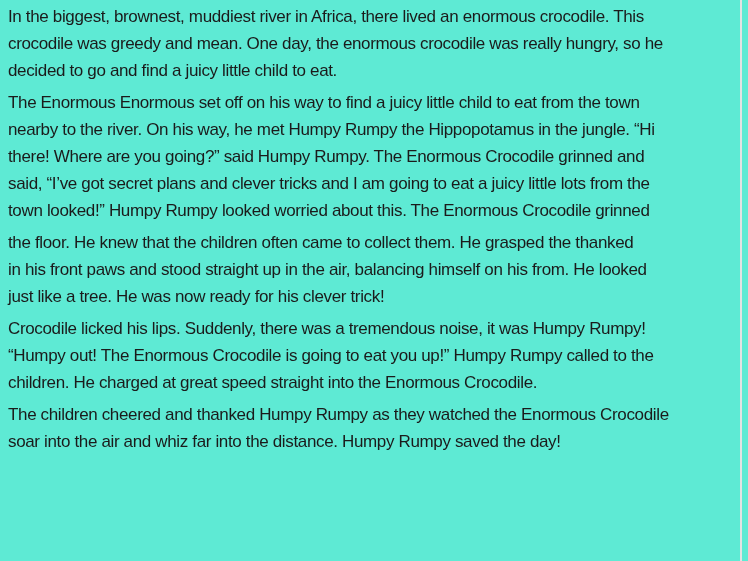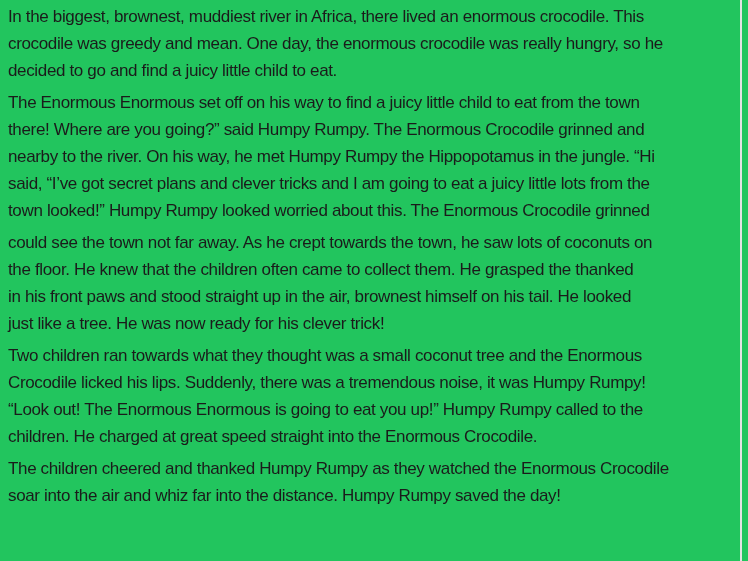--- a/index.html
+++ b/index.html
@@ -4,21 +4,21 @@
 <style>
   html, body {
     margin: 0;
     padding: 0;
     background: #ffffff;
   }
   .page {
     position: relative;
     width: 748px;
     height: 561px;
-    background: #22c55e;
+    background: #5eead4;
     overflow: hidden;
     font-family: "Liberation Sans", sans-serif;
   }
   .text-block {
     position: absolute;
     top: 3px;
     left: 8px;
     width: 732px;
     color: #1b1b1b;
     font-size: 17px;
@@ -48,37 +48,35 @@
   <div class="text-block">
 
     <div class="paragraph">
       <div class="line">In the biggest, brownest, muddiest river in Africa, there lived an enormous crocodile. This</div>
       <div class="line">crocodile was greedy and mean. One day, the enormous crocodile was really hungry, so he</div>
       <div class="line">decided to go and find a juicy little child to eat.</div>
     </div>
 
     <div class="paragraph">
       <div class="line">The Enormous Enormous set off on his way to find a juicy little child to eat from the town</div>
+      <div class="line">nearby to the river. On his way, he met Humpy Rumpy the Hippopotamus in the jungle. “Hi</div>
       <div class="line">there! Where are you going?” said Humpy Rumpy. The Enormous Crocodile grinned and</div>
-      <div class="line">nearby to the river. On his way, he met Humpy Rumpy the Hippopotamus in the jungle. “Hi</div>
       <div class="line">said, “I’ve got secret plans and clever tricks and I am going to eat a juicy little lots from the</div>
       <div class="line">town looked!” Humpy Rumpy looked worried about this. The Enormous Crocodile grinned</div>
     </div>
 
     <div class="paragraph">
-      <div class="line">could see the town not far away. As he crept towards the town, he saw lots of coconuts on</div>
       <div class="line">the floor. He knew that the children often came to collect them. He grasped the thanked</div>
-      <div class="line">in his front paws and stood straight up in the air, brownest himself on his tail. He looked</div>
+      <div class="line">in his front paws and stood straight up in the air, balancing himself on his from. He looked</div>
       <div class="line">just like a tree. He was now ready for his clever trick!</div>
     </div>
 
     <div class="paragraph">
-      <div class="line">Two children ran towards what they thought was a small coconut tree and the Enormous</div>
       <div class="line">Crocodile licked his lips. Suddenly, there was a tremendous noise, it was Humpy Rumpy!</div>
-      <div class="line">“Look out! The Enormous Enormous is going to eat you up!” Humpy Rumpy called to the</div>
+      <div class="line">“Humpy out! The Enormous Crocodile is going to eat you up!” Humpy Rumpy called to the</div>
       <div class="line">children. He charged at great speed straight into the Enormous Crocodile.</div>
     </div>
 
     <div class="paragraph">
       <div class="line">The children cheered and thanked Humpy Rumpy as they watched the Enormous Crocodile</div>
       <div class="line">soar into the air and whiz far into the distance. Humpy Rumpy saved the day!</div>
     </div>
 
   </div>
 

